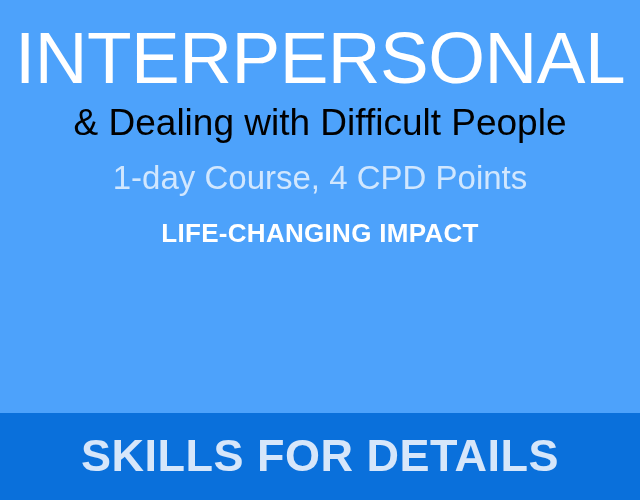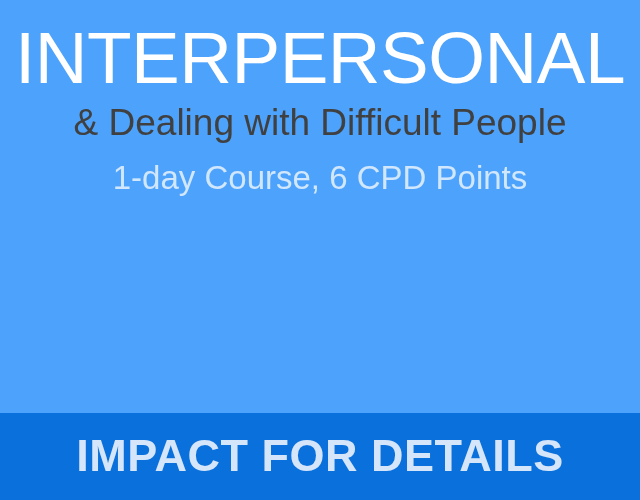--- a/index.html
+++ b/index.html
@@ -59,21 +59,21 @@
     color: #ffffff;
     white-space: nowrap;
     margin: 4px 0 0 0;
   }
 
   .subhead {
     font-family: "Liberation Sans", sans-serif;
     font-weight: 300;
     font-size: 37px;
     line-height: 1.1;
-    color: #404040;
+    color: #000000;
     white-space: nowrap;
     margin: 9px 0 0 0;
   }
 
   .detail-line {
     font-family: "Liberation Sans", sans-serif;
     font-weight: 300;
     font-size: 33px;
     line-height: 1.12;
     color: rgba(255, 255, 255, 0.74);
@@ -123,23 +123,24 @@
 
 <div id="ad-banner">
 
   <div class="ad-body">
 
     <div class="headline-1">INTERPERSONAL</div>
 
 
     <div class="subhead">&amp; Dealing with Difficult People</div>
 
-    <div class="detail-line first">1-day Course, 6 CPD Points</div>
+    <div class="detail-line first">1-day Course, 4 CPD Points</div>
 
 
+    <div class="tagline">LIFE-CHANGING IMPACT</div>
 
   </div>
 
   <div class="cta-bar">
-    <div class="cta-text">IMPACT FOR DETAILS</div>
+    <div class="cta-text">SKILLS FOR DETAILS</div>
   </div>
 
 </div>
 
 </body></html>

